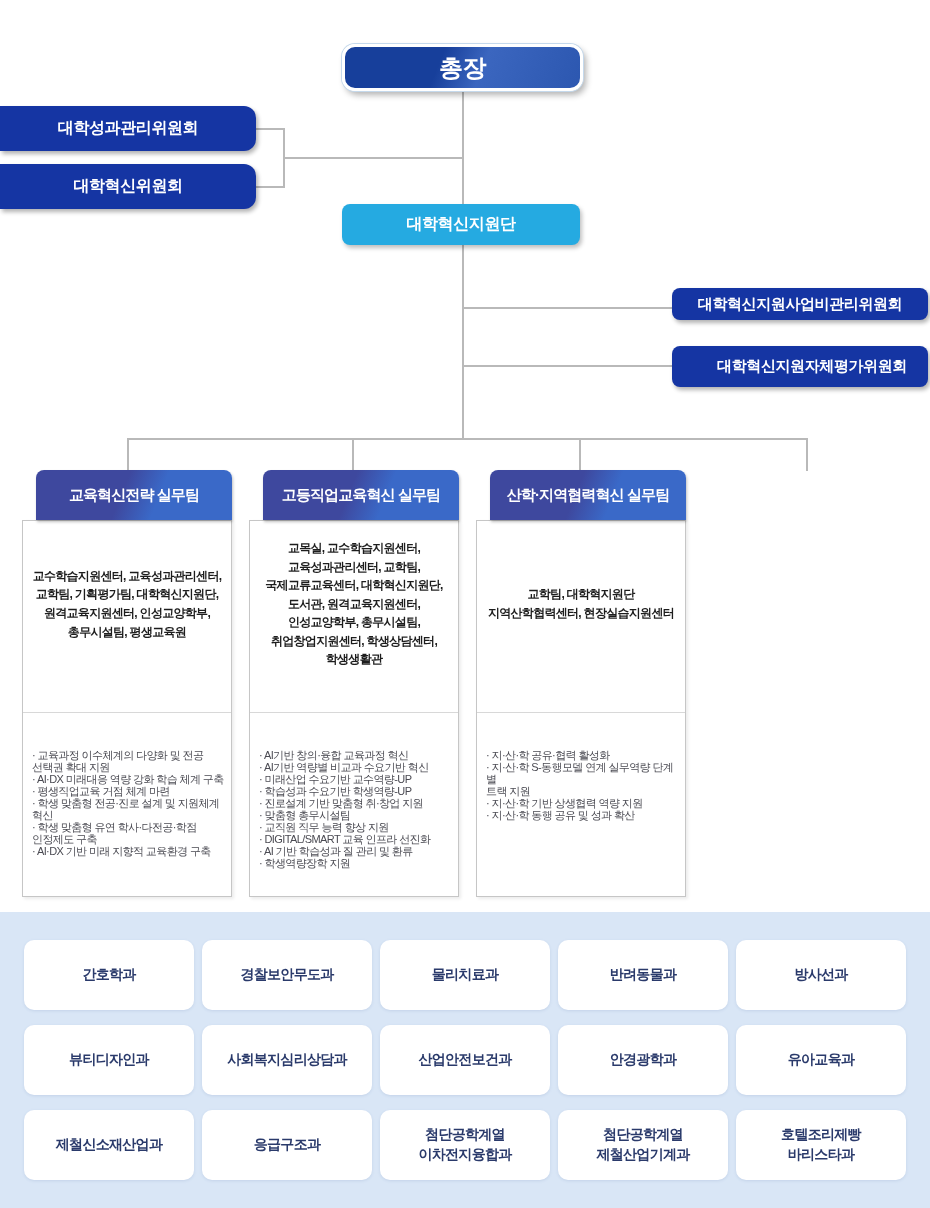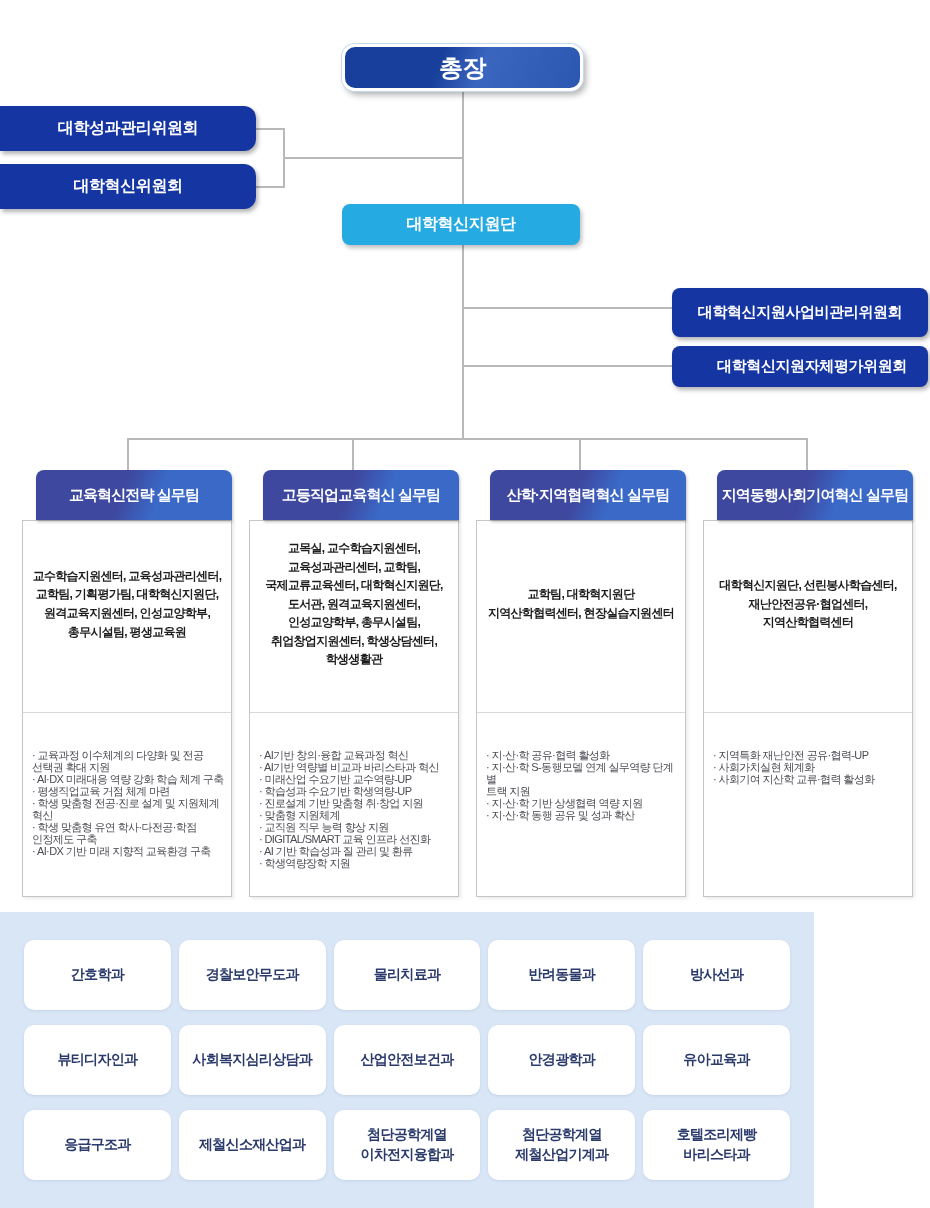--- a/index.html
+++ b/index.html
@@ -43,21 +43,21 @@
   }
   .node-left-1 { left: 0; top: 106px; width: 256px; height: 45px; border-radius: 0 12px 12px 0; }
   .node-left-2 { left: 0; top: 164px; width: 256px; height: 45px; border-radius: 0 12px 12px 0; }
   .node-cyan {
     left: 342px; top: 204px; width: 238px; height: 41px;
     background: #25aae1;
     border-radius: 8px;
     box-shadow: 2px 3px 4px rgba(0,0,0,.25);
     font-size: 16px;
   }
-  .node-right-1 { left: 672px; top: 288px; width: 256px; height: 49px; border-radius: 8px; font-size: 15px; }
+  .node-right-1 { left: 672px; top: 288px; width: 256px; height: 32px; border-radius: 8px; font-size: 15px; }
   .node-right-2 { left: 672px; top: 346px; width: 256px; height: 41px; border-radius: 8px; font-size: 15px; padding-left: 24px; }
 
   
   .teams {
     position: absolute;
     left: 22px; top: 470px; width: 892px;
     display: flex;
     gap: 17px;
   }
   .team-col { width: 210px; flex: none; }
@@ -110,21 +110,21 @@
     color: #4a4a52;
     letter-spacing: -0.6px;
     line-height: 12px;
     white-space: pre-line;
   }
 
   
   .depts-section {
     position: absolute;
     left: 0; top: 912px;
-    width: 814px; height: 296px;
+    width: 930px; height: 296px;
     background: #d9e6f6;
   }
   .depts-grid {
     display: grid;
     grid-template-columns: repeat(5, 1fr);
     gap: 15px 8px;
     padding: 28px 24px;
   }
   .dept-btn {
     height: 70px;
@@ -202,25 +202,25 @@
 교육성과관리센터, 교학팀,
 국제교류교육센터, 대학혁신지원단,
 도서관, 원격교육지원센터,
 인성교양학부, 총무시설팀,
 취업창업지원센터, 학생상담센터,
 학생생활관</div>
         <div class="team-divider"></div>
         <div class="team-bullets">
 
         <div class="bullet">· AI기반 창의·융합 교육과정 혁신</div>
-            <div class="bullet">· AI기반 역량별 비교과 바리스타과 혁신</div>
+            <div class="bullet">· AI기반 역량별 비교과 수요기반 혁신</div>
             <div class="bullet">· 미래산업 수요기반 교수역량-UP</div>
             <div class="bullet">· 학습성과 수요기반 학생역량-UP</div>
             <div class="bullet">· 진로설계 기반 맞춤형 취·창업 지원</div>
-            <div class="bullet">· 맞춤형 지원체계</div>
+            <div class="bullet">· 맞춤형 총무시설팀</div>
             <div class="bullet">· 교직원 직무 능력 향상 지원</div>
             <div class="bullet">· DIGITAL/SMART 교육 인프라 선진화</div>
             <div class="bullet">· AI 기반 학습성과 질 관리 및 환류</div>
             <div class="bullet">· 학생역량장학 지원</div>
           </div>
       </div>
     </div>
 
     <div class="team-col">
       <div class="team-header">산학·지역협력혁신 실무팀</div>
@@ -232,35 +232,20 @@
 
         <div class="bullet">· 지·산·학 공유·협력 활성화</div>
             <div class="bullet">· 지·산·학 S-동행모델 연계 실무역량 단계별
 트랙 지원</div>
             <div class="bullet">· 지·산·학 기반 상생협력 역량 지원</div>
             <div class="bullet">· 지·산·학 동행 공유 및 성과 확산</div>
           </div>
       </div>
     </div>
 
-    <div class="team-col">
-      <div class="team-header">지역동행사회기여혁신 실무팀</div>
-      <div class="team-body">
-        <div class="team-members">대학혁신지원단, 선린봉사학습센터,
-재난안전공유·협업센터,
-지역산학협력센터</div>
-        <div class="team-divider"></div>
-        <div class="team-bullets">
-
-        <div class="bullet">· 지역특화 재난안전 공유·협력-UP</div>
-            <div class="bullet">· 사회가치실현 체계화</div>
-            <div class="bullet">· 사회기여 지산학 교류·협력 활성화</div>
-          </div>
-      </div>
-    </div>
 
   </div>
 
   <div class="depts-section">
     <div class="depts-grid">
 
         <div class="dept-btn">
           <span>간호학과</span>
         </div>
 
@@ -294,25 +279,25 @@
 
         <div class="dept-btn">
           <span>안경광학과</span>
         </div>
 
         <div class="dept-btn">
           <span>유아교육과</span>
         </div>
 
         <div class="dept-btn">
+          <span>제철신소재산업과</span>
+        </div>
+
+        <div class="dept-btn">
           <span>응급구조과</span>
-        </div>
-
-        <div class="dept-btn">
-          <span>제철신소재산업과</span>
         </div>
 
         <div class="dept-btn">
           <span>첨단공학계열
 이차전지융합과</span>
         </div>
 
         <div class="dept-btn">
           <span>첨단공학계열
 제철산업기계과</span>

